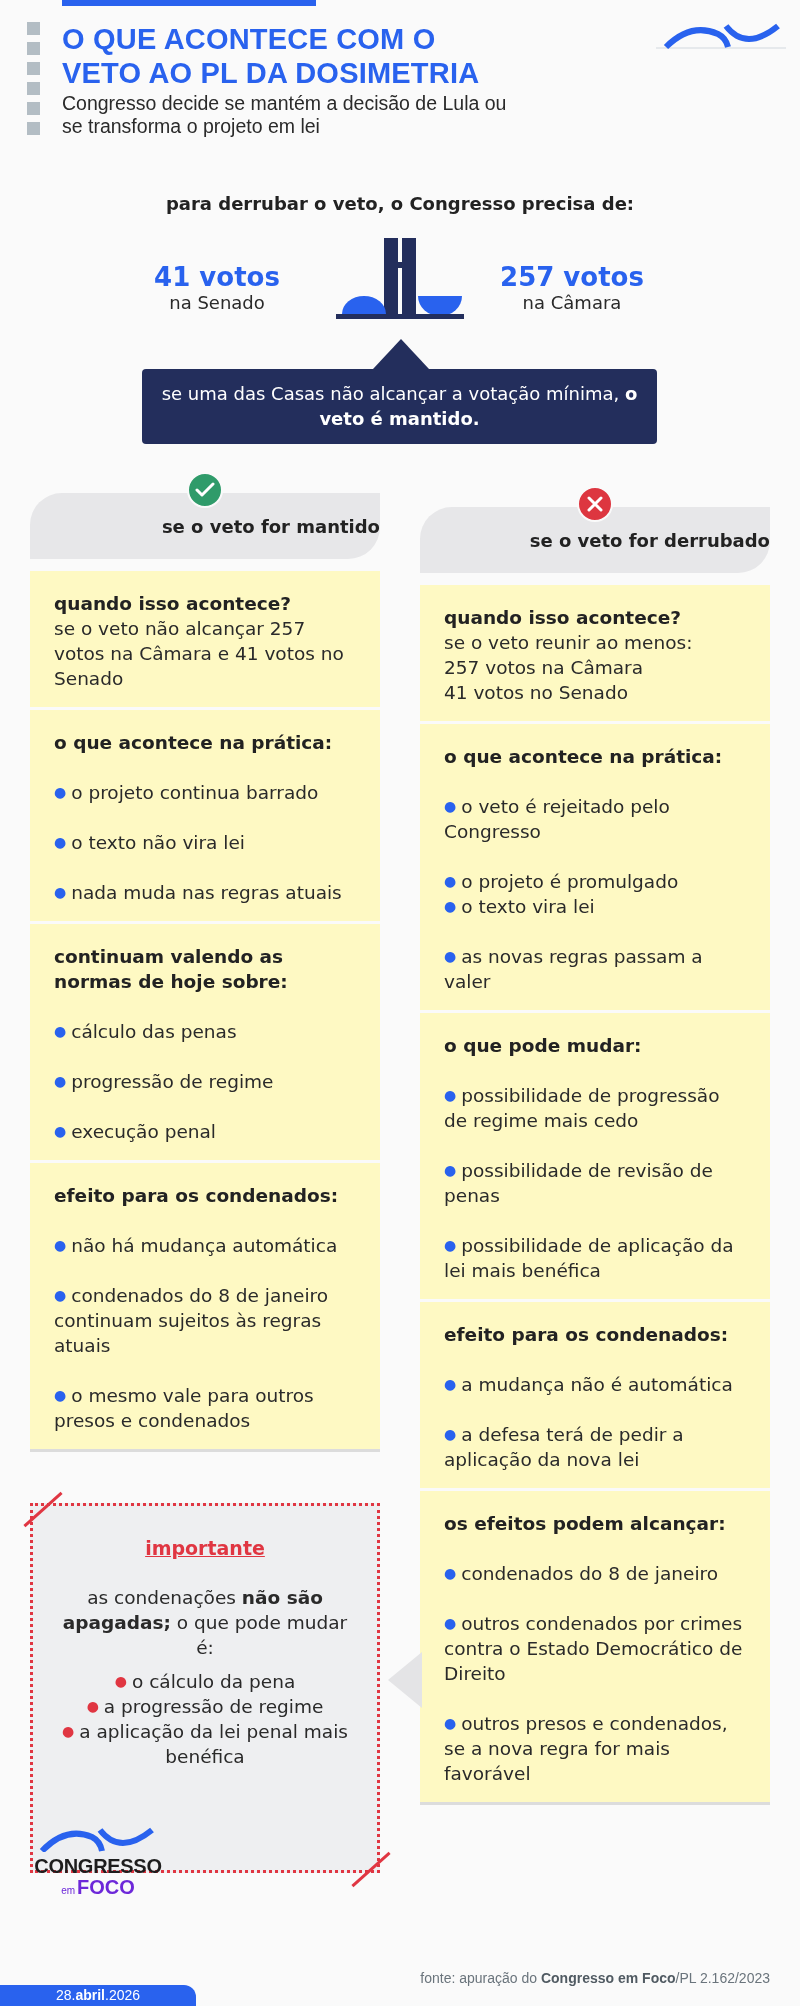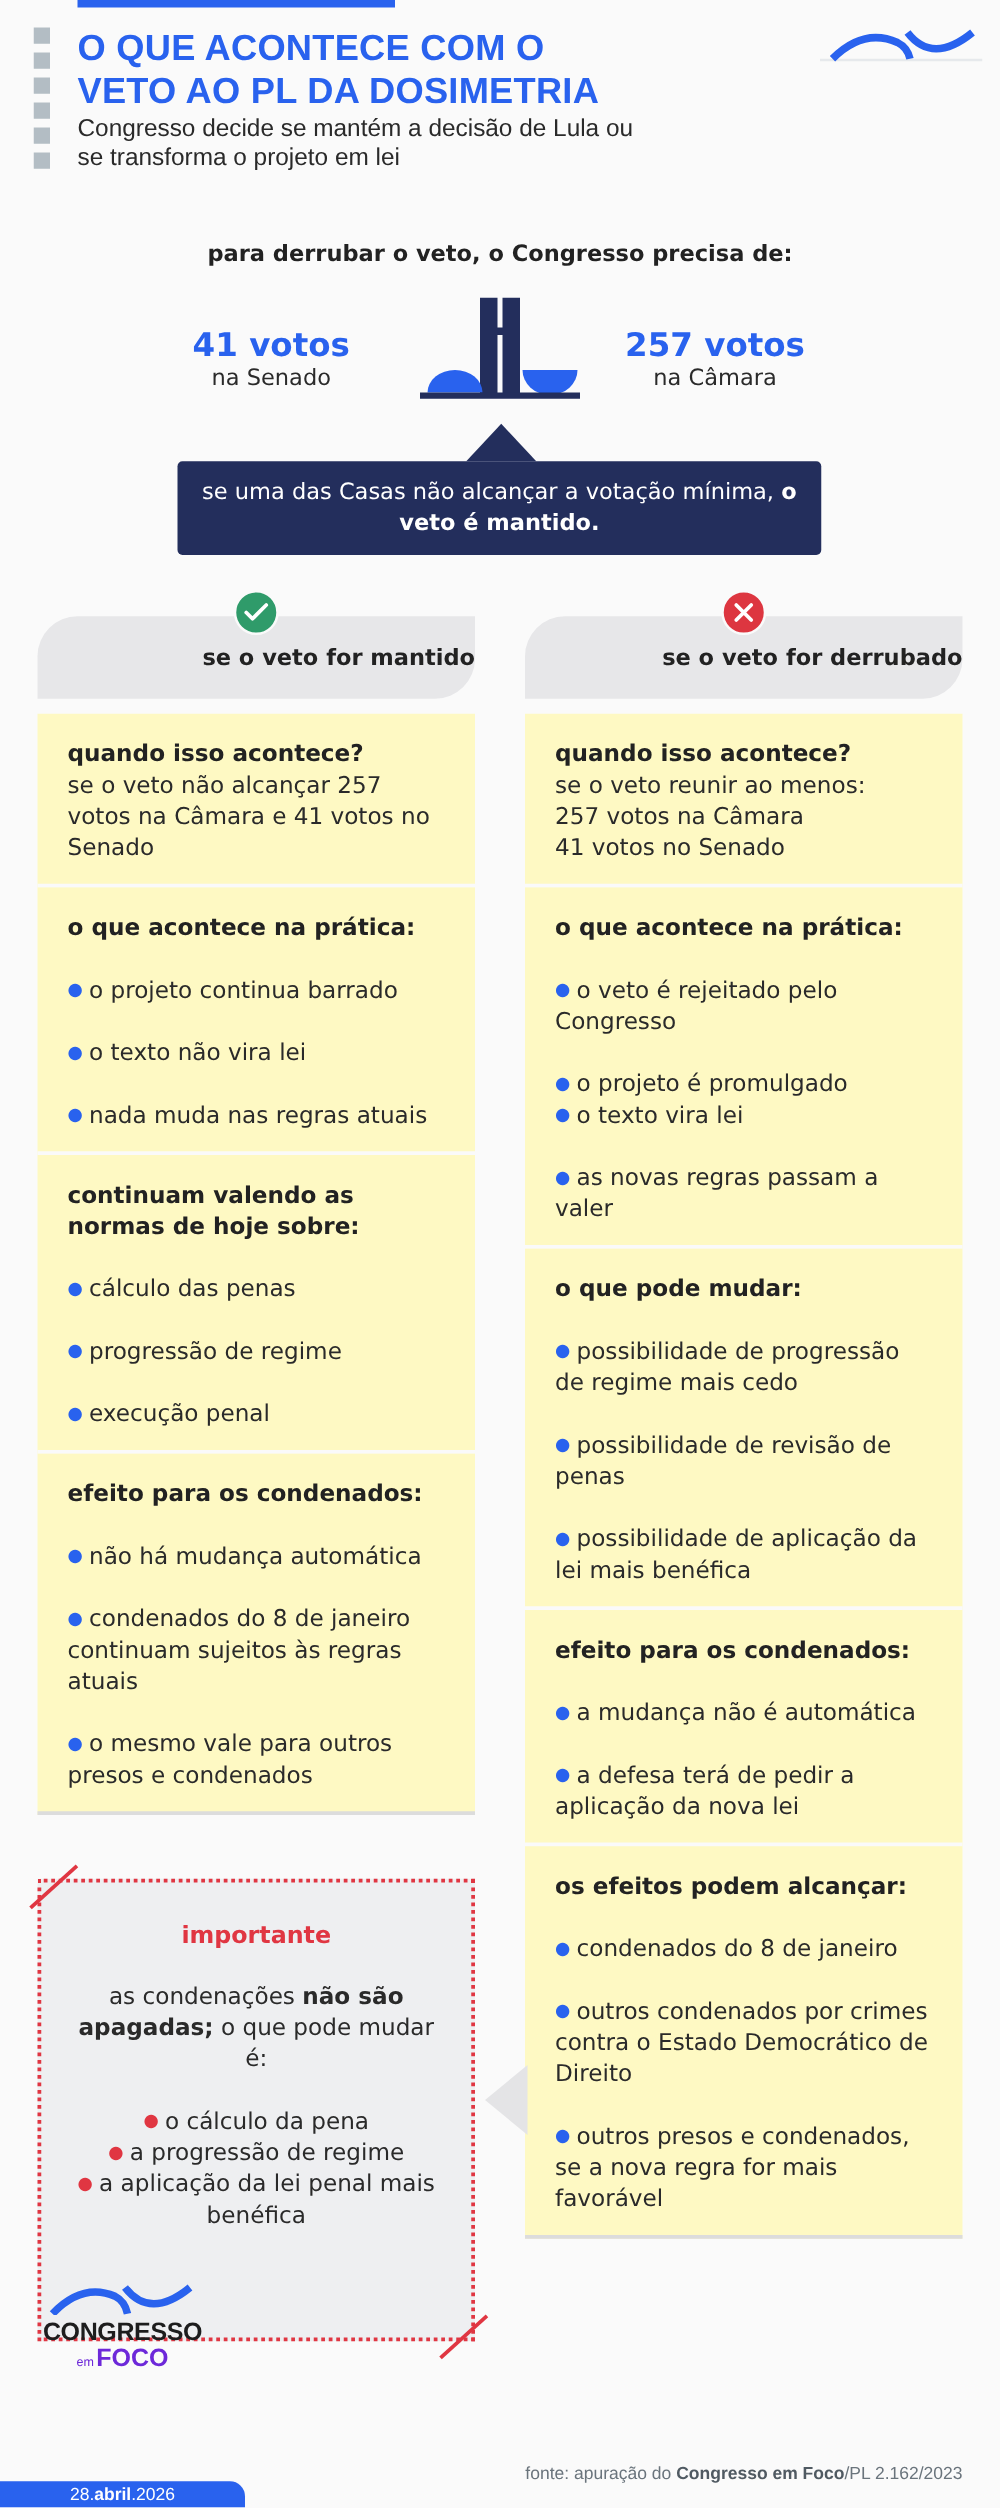--- a/index.html
+++ b/index.html
@@ -37,24 +37,24 @@
 
     .section { background: #fef9c3; padding: 20px 24px 16px 24px; border-bottom: 3px solid #fafafa; font-size: 18.5px; line-height: 25px; color: #2a2a2a; }
     .section:last-child { border-bottom: 3px solid #dcdcdc; }
     .section h3 { font-weight: 700; font-size: 18.5px; line-height: 25px; color: #222; }
     .section p { margin-top: 0; }
     .section .li { margin-top: 25px; }
     .section .li.tight { margin-top: 0; }
     .dot { color: #2962ee; font-size: 14px; margin-right: 5px; vertical-align: 2px; }
 
     .important { position: absolute; left: 30px; top: 1503px; width: 350px; height: 370px; background: #eeeff1; border: 3px dotted #e03642; text-align: center; padding: 30px 22px; font-size: 18.5px; line-height: 25px; color: #2a2a2a; }
-    .important .imp-label { color: #e03642; font-weight: 700; font-size: 19px; line-height: 24px; }
+    .important .imp-label { color: #e03642; font-weight: 700; font-size: 19px; line-height: 24px; text-decoration: underline; }
     .important .imp-head { font-weight: 700; margin-top: 10px; color: #222; }
     .important .imp-body { margin-top: 25px; }
-    .important .imp-list { margin-top: 25px; }
+    .important .imp-list { margin-top: 9px; }
     .important .rdot { color: #e03642; font-size: 14px; margin-right: 5px; vertical-align: 2px; }
     .slash { position: absolute; width: 50px; height: 3px; background: #e03642; transform: rotate(-42deg); }
     .slash.a { left: 18px; top: 1508px; }
     .slash.b { left: 346px; top: 1868px; }
     .pointer { position: absolute; left: 388px; top: 1652px; border-top: 28px solid transparent; border-bottom: 28px solid transparent; border-right: 34px solid #e4e4e6; }
 
     .footer-logo { position: absolute; left: 34px; top: 1824px; width: 130px; }
     .footer-logo .cong { font-family: "Liberation Sans", sans-serif; font-weight: 700; font-size: 20px; color: #1d1d1d; letter-spacing: -0.3px; line-height: 21px; text-align: center; width: 128px; }
     .footer-logo .foco { font-family: "Liberation Sans", sans-serif; font-weight: 700; font-size: 20px; color: #6d28d9; line-height: 21px; text-align: center; width: 128px; }
     .footer-logo .em { font-size: 10px; font-weight: 400; margin-right: 2px; }
@@ -144,21 +144,21 @@
     <div class="li"><span class="dot">●</span><span>execução penal</span></div>
   </div>
   <div class="section">
     <h3>efeito para os condenados:</h3>
     <div class="li"><span class="dot">●</span><span>não há mudança automática</span></div>
     <div class="li"><span class="dot">●</span><span>condenados do 8 de janeiro continuam sujeitos às regras atuais</span></div>
     <div class="li"><span class="dot">●</span><span>o mesmo vale para outros presos e condenados</span></div>
   </div>
 </div>
 
-<div class="col right" style="top:493px;">
+<div class="col right" style="top:507px;">
   <div class="col-head">
     <div class="badge no">
       <svg width="16" height="16" viewBox="0 0 16 16">
           <path d="M2 2 L14 14 M14 2 L2 14" stroke="#fff" stroke-width="3" stroke-linecap="round"></path>
         </svg>
     </div>
     <span>se o veto for derrubado</span>
   </div>
   <div style="height:12px"></div>
   <div class="section">

